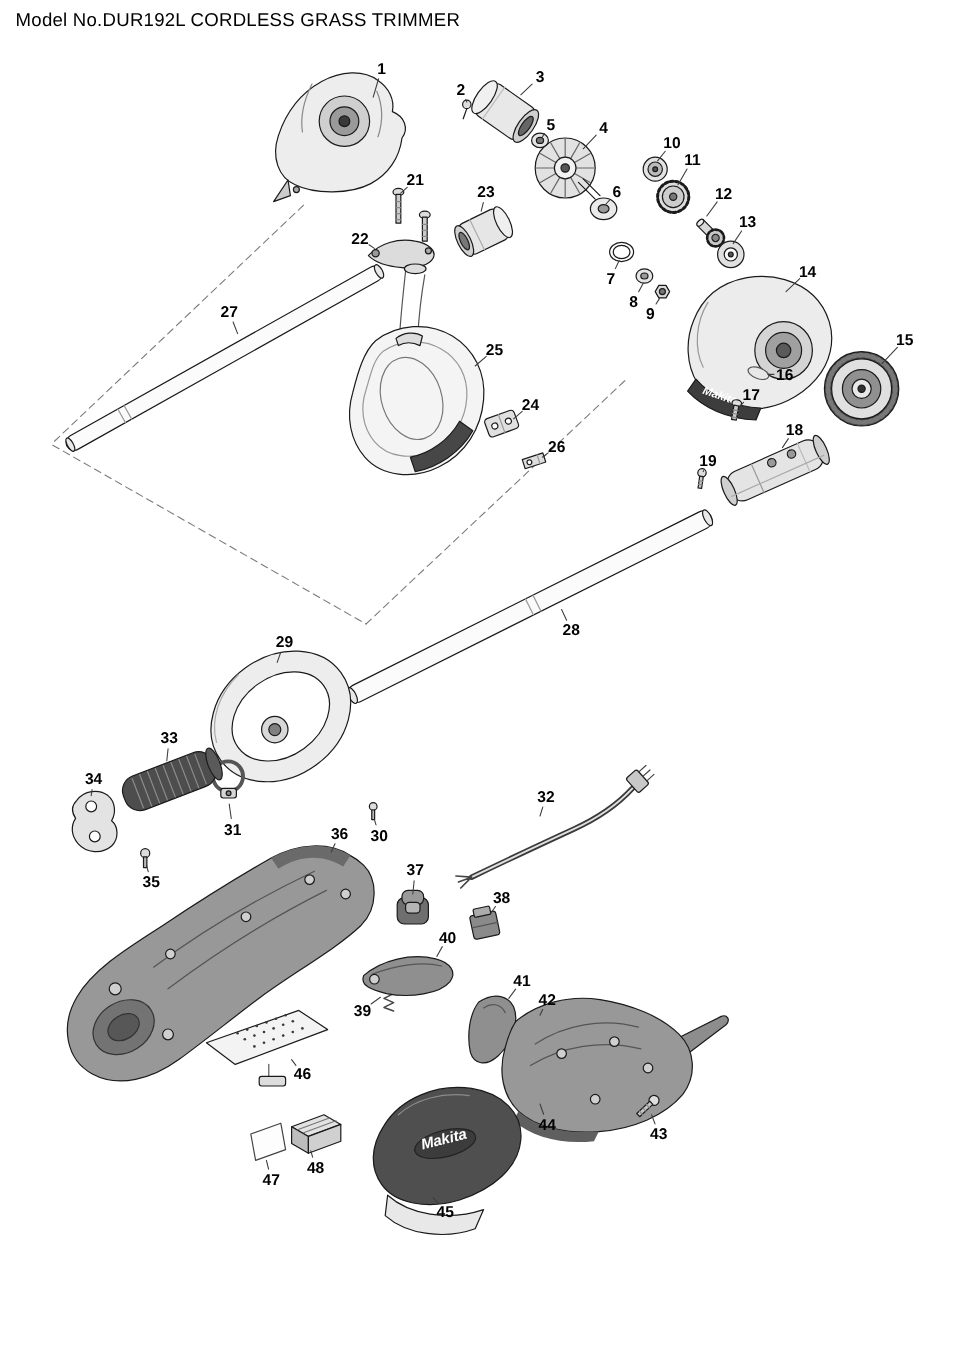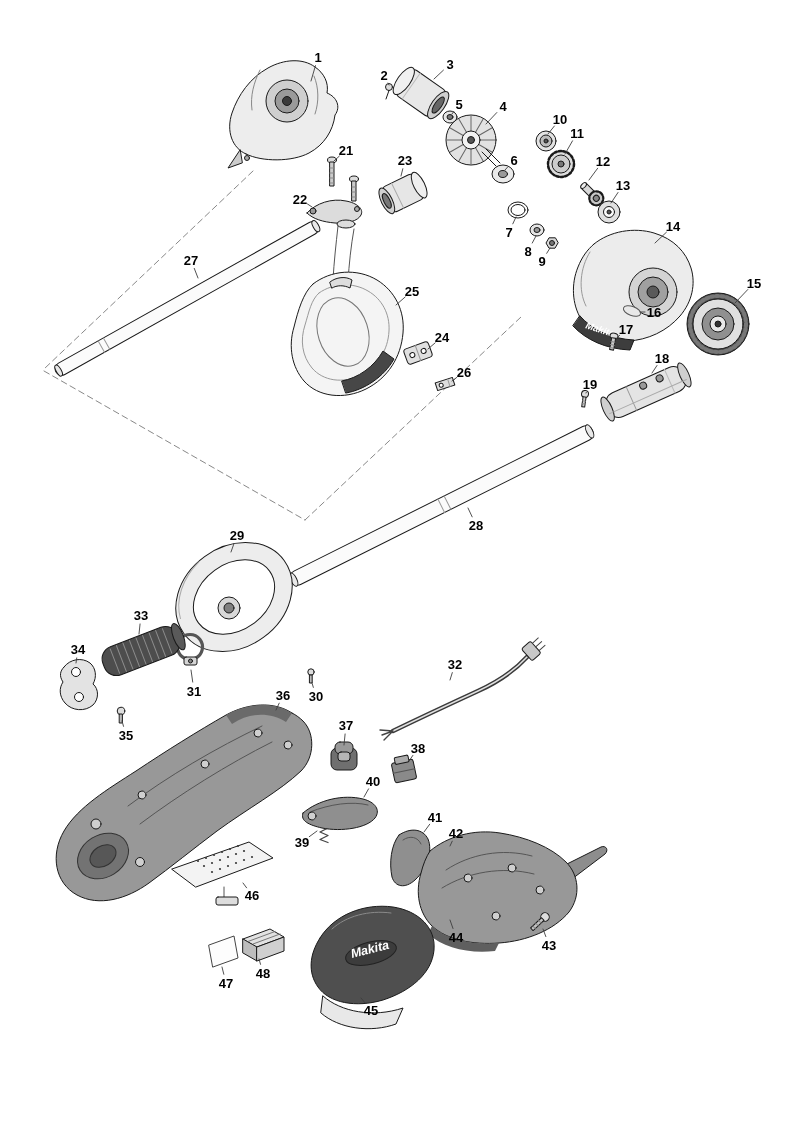--- a/index.html
+++ b/index.html
@@ -9,20 +9,21 @@
   .page > svg{position:absolute;left:0;top:0;}
   svg text{font-family:"Liberation Sans",sans-serif;}
   .callouts text{font-size:13px;font-weight:600;fill:#000;stroke:none;text-anchor:middle;dominant-baseline:central;}
   .callouts line{stroke:#3d3d3d;stroke-width:.9;}
   .brand{fill:#fff;stroke:none;font-style:italic;font-weight:bold;}
 </style>
 </head>
 <body>
 
 <div class="page">
+  <div class="title">Model No.DUR192L CORDLESS GRASS TRIMMER</div>
 
   <svg viewBox="0 0 800 1131" width="800" height="1131">
     <g stroke="#1a1a1a" stroke-width="1" fill="none" stroke-linecap="round" stroke-linejoin="round">
 
       <g stroke="#7a7a7a" stroke-dasharray="6 4" stroke-width=".9">
         <line x1="253" y1="171" x2="44" y2="369"></line>
         <line x1="44" y1="371" x2="305" y2="520"></line>
         <line x1="305" y1="520" x2="521" y2="317"></line>
       </g>
 

